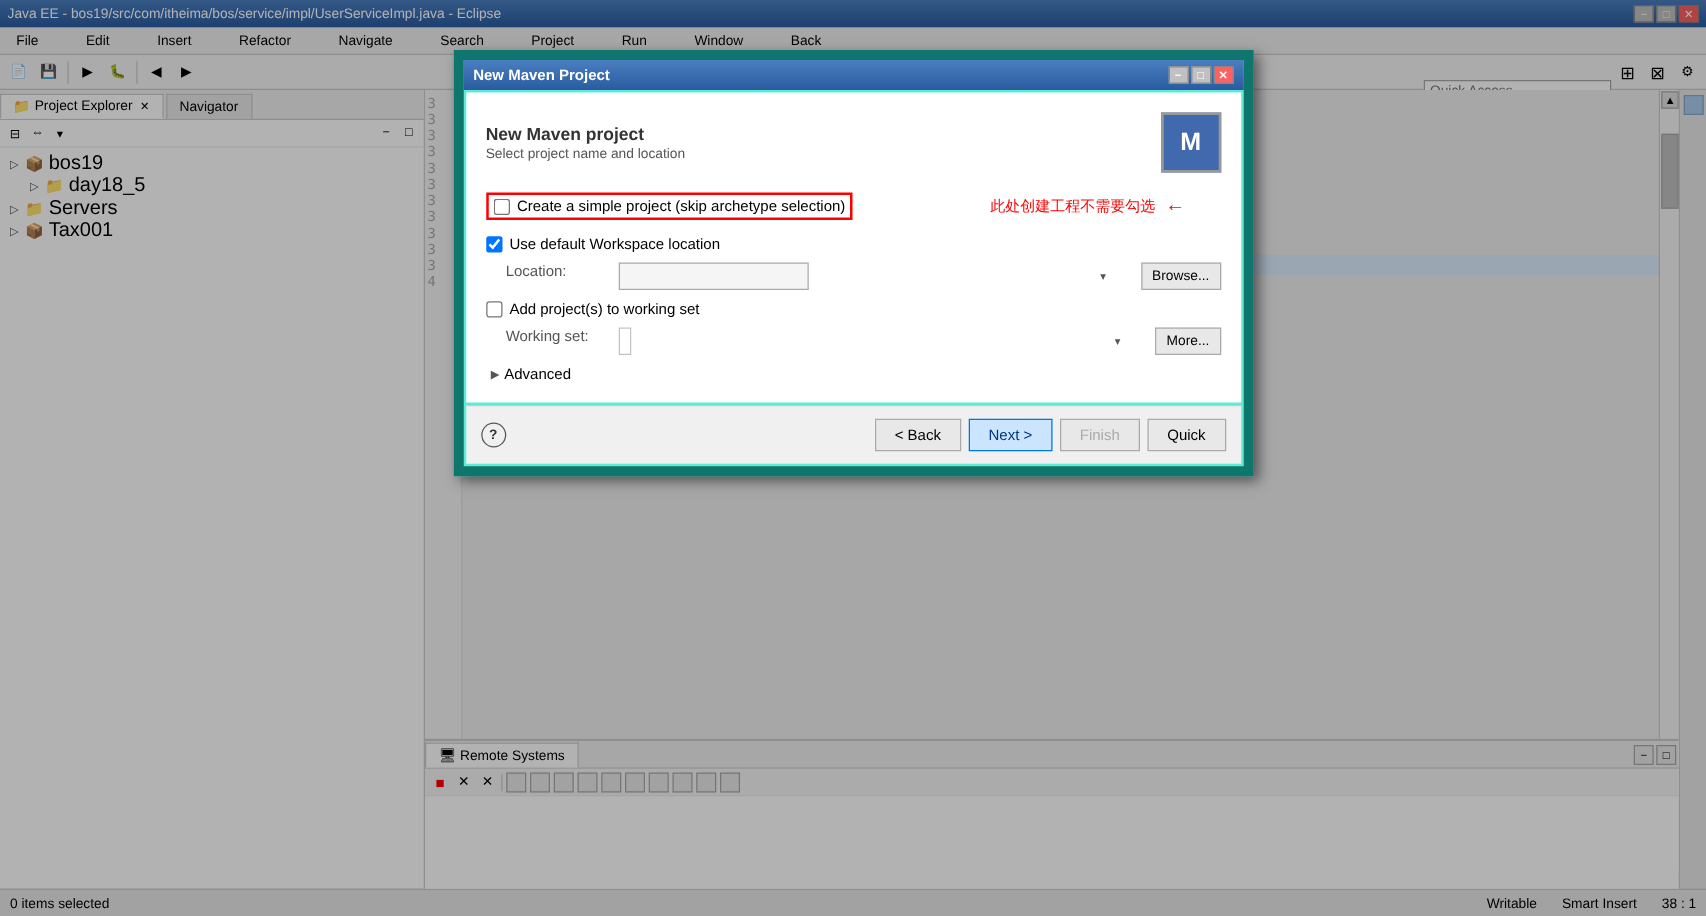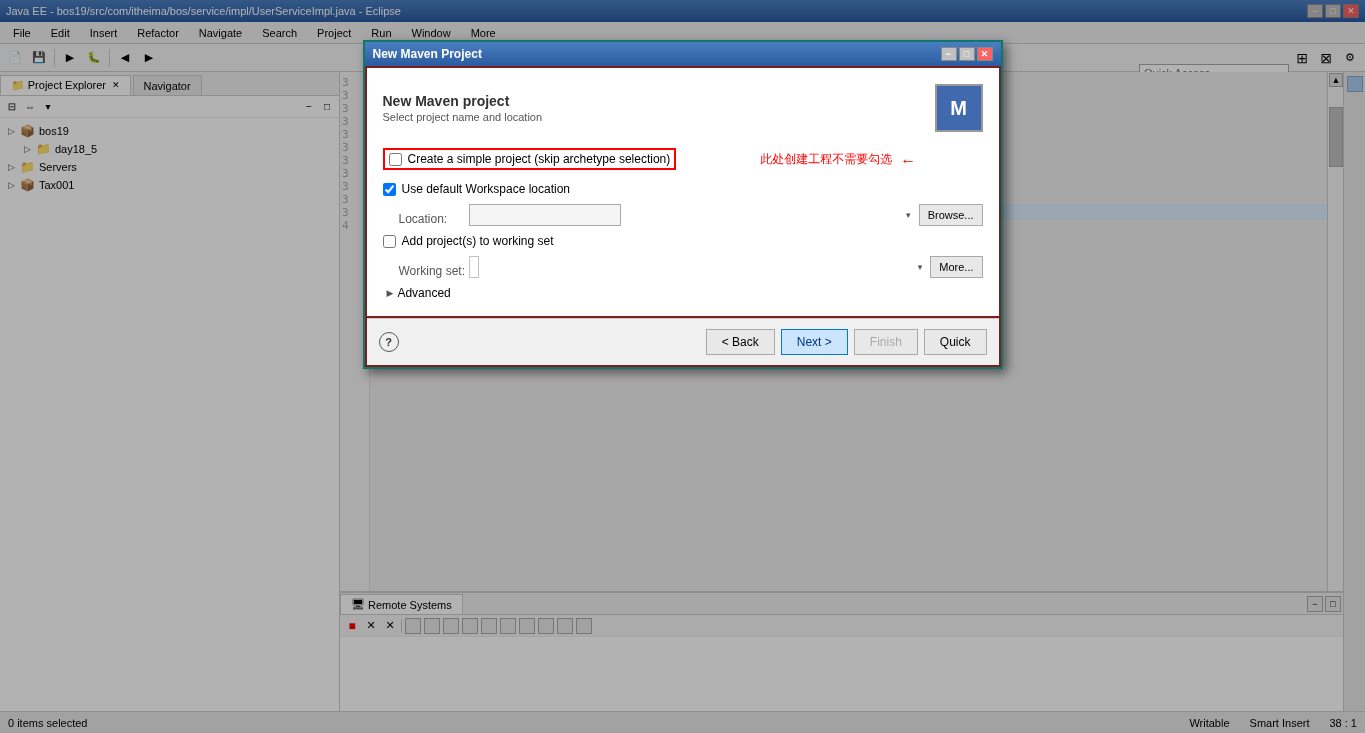--- a/index.html
+++ b/index.html
@@ -28,21 +28,21 @@
     }
 
     
     .menu-bar {
       background: #f0f0f0;
       border-bottom: 1px solid #ccc;
       height: 22px;
       display: flex;
       align-items: center;
       padding: 0 4px;
-      gap: 2px;
+      gap: 20px;
     }
     .menu-item {
       padding: 2px 8px;
       font-size: 11px;
       cursor: pointer;
       border: 1px solid transparent;
     }
 
     
     .toolbar {
@@ -135,21 +135,21 @@
     }
     .tree-item {
       display: flex;
       align-items: center;
       height: 18px;
       cursor: pointer;
       padding-left: 4px;
     }
     .tree-arrow { width: 12px; font-size: 9px; color: #555; }
     .tree-icon { margin-right: 4px; font-size: 12px; }
-    .tree-label { font-size: 11px; }
+    .tree-label { font-size: 16px; }
     .tree-children { padding-left: 16px; }
 
     
     .editor-area {
       flex: 1;
       background: #f0f0f0;
       position: relative;
       overflow: hidden;
     }
     .line-numbers {
@@ -205,22 +205,22 @@
       background: rgba(0,0,0,0.3);
       display: flex;
       align-items: flex-start;
       justify-content: center;
       padding-top: 40px;
       z-index: 100;
     }
 
     
     .dialog {
-      background: #7f1d1d;
-      border: 2px solid #0f766e;
+      background: #5eead4;
+      border: 8px solid #0f766e;
       width: 640px;
       box-shadow: 4px 4px 10px rgba(0,0,0,0.5);
     }
     .dialog-titlebar {
       background: linear-gradient(to bottom, #4a7fc1, #2a5ba0);
       color: white;
       height: 24px;
       display: flex;
       align-items: center;
       padding: 0 8px;
@@ -282,23 +282,24 @@
     .checkbox-label { font-size: 12px; }
     .red-border-box {
       border: 2px solid red;
       display: inline-flex;
       align-items: center;
       gap: 6px;
       padding: 2px 4px;
     }
     .form-row {
       display: flex;
-      align-items: flex-end;
+      align-items: flex-start;
       margin-bottom: 8px;
       padding-left: 16px;
+      gap: 20px;
     }
     .form-label {
       width: 70px;
       font-size: 12px;
       color: #555;
     }
     .form-input {
       flex: 1;
       height: 22px;
       border: 1px solid #aaa;
@@ -448,21 +449,21 @@
 <div class="menu-bar">
   <div class="menu-item">File</div>
   <div class="menu-item">Edit</div>
   <div class="menu-item">Insert</div>
   <div class="menu-item">Refactor</div>
   <div class="menu-item">Navigate</div>
   <div class="menu-item">Search</div>
   <div class="menu-item">Project</div>
   <div class="menu-item">Run</div>
   <div class="menu-item">Window</div>
-  <div class="menu-item">More</div>
+  <div class="menu-item">Back</div>
 </div>
 
 <div class="toolbar">
   <button class="toolbar-btn" title="New">📄</button>
   <button class="toolbar-btn" title="Save">💾</button>
   <div class="toolbar-sep"></div>
   <button class="toolbar-btn">▶</button>
   <button class="toolbar-btn">🐛</button>
   <div class="toolbar-sep"></div>
   <button class="toolbar-btn">◀</button>
@@ -618,21 +619,21 @@
     <div class="dialog-body">
       <div class="dialog-header">
         <div>
           <div class="dialog-title-text">New Maven project</div>
           <div class="dialog-subtitle">Select project name and location</div>
         </div>
         <div class="maven-icon">M</div>
       </div>
 
       <div class="dialog-section" style="position:relative;">
-        <div style="display:flex;align-items:center;gap:84px;">
+        <div style="display:flex;align-items:center;gap:110px;">
           <div class="red-border-box">
             <input type="checkbox" id="simple-project" style="">
             <label for="simple-project" class="checkbox-label">Create a simple project (skip archetype selection)</label>
           </div>
           <div style="color:red;font-size:12px;font-family:'Microsoft YaHei',Arial,sans-serif;white-space:nowrap;display:flex;align-items:center;gap:8px;">
             <span>此处创建工程不需要勾选</span>
             <span style="font-size:16px;">←</span>
           </div>
         </div>
       </div>

